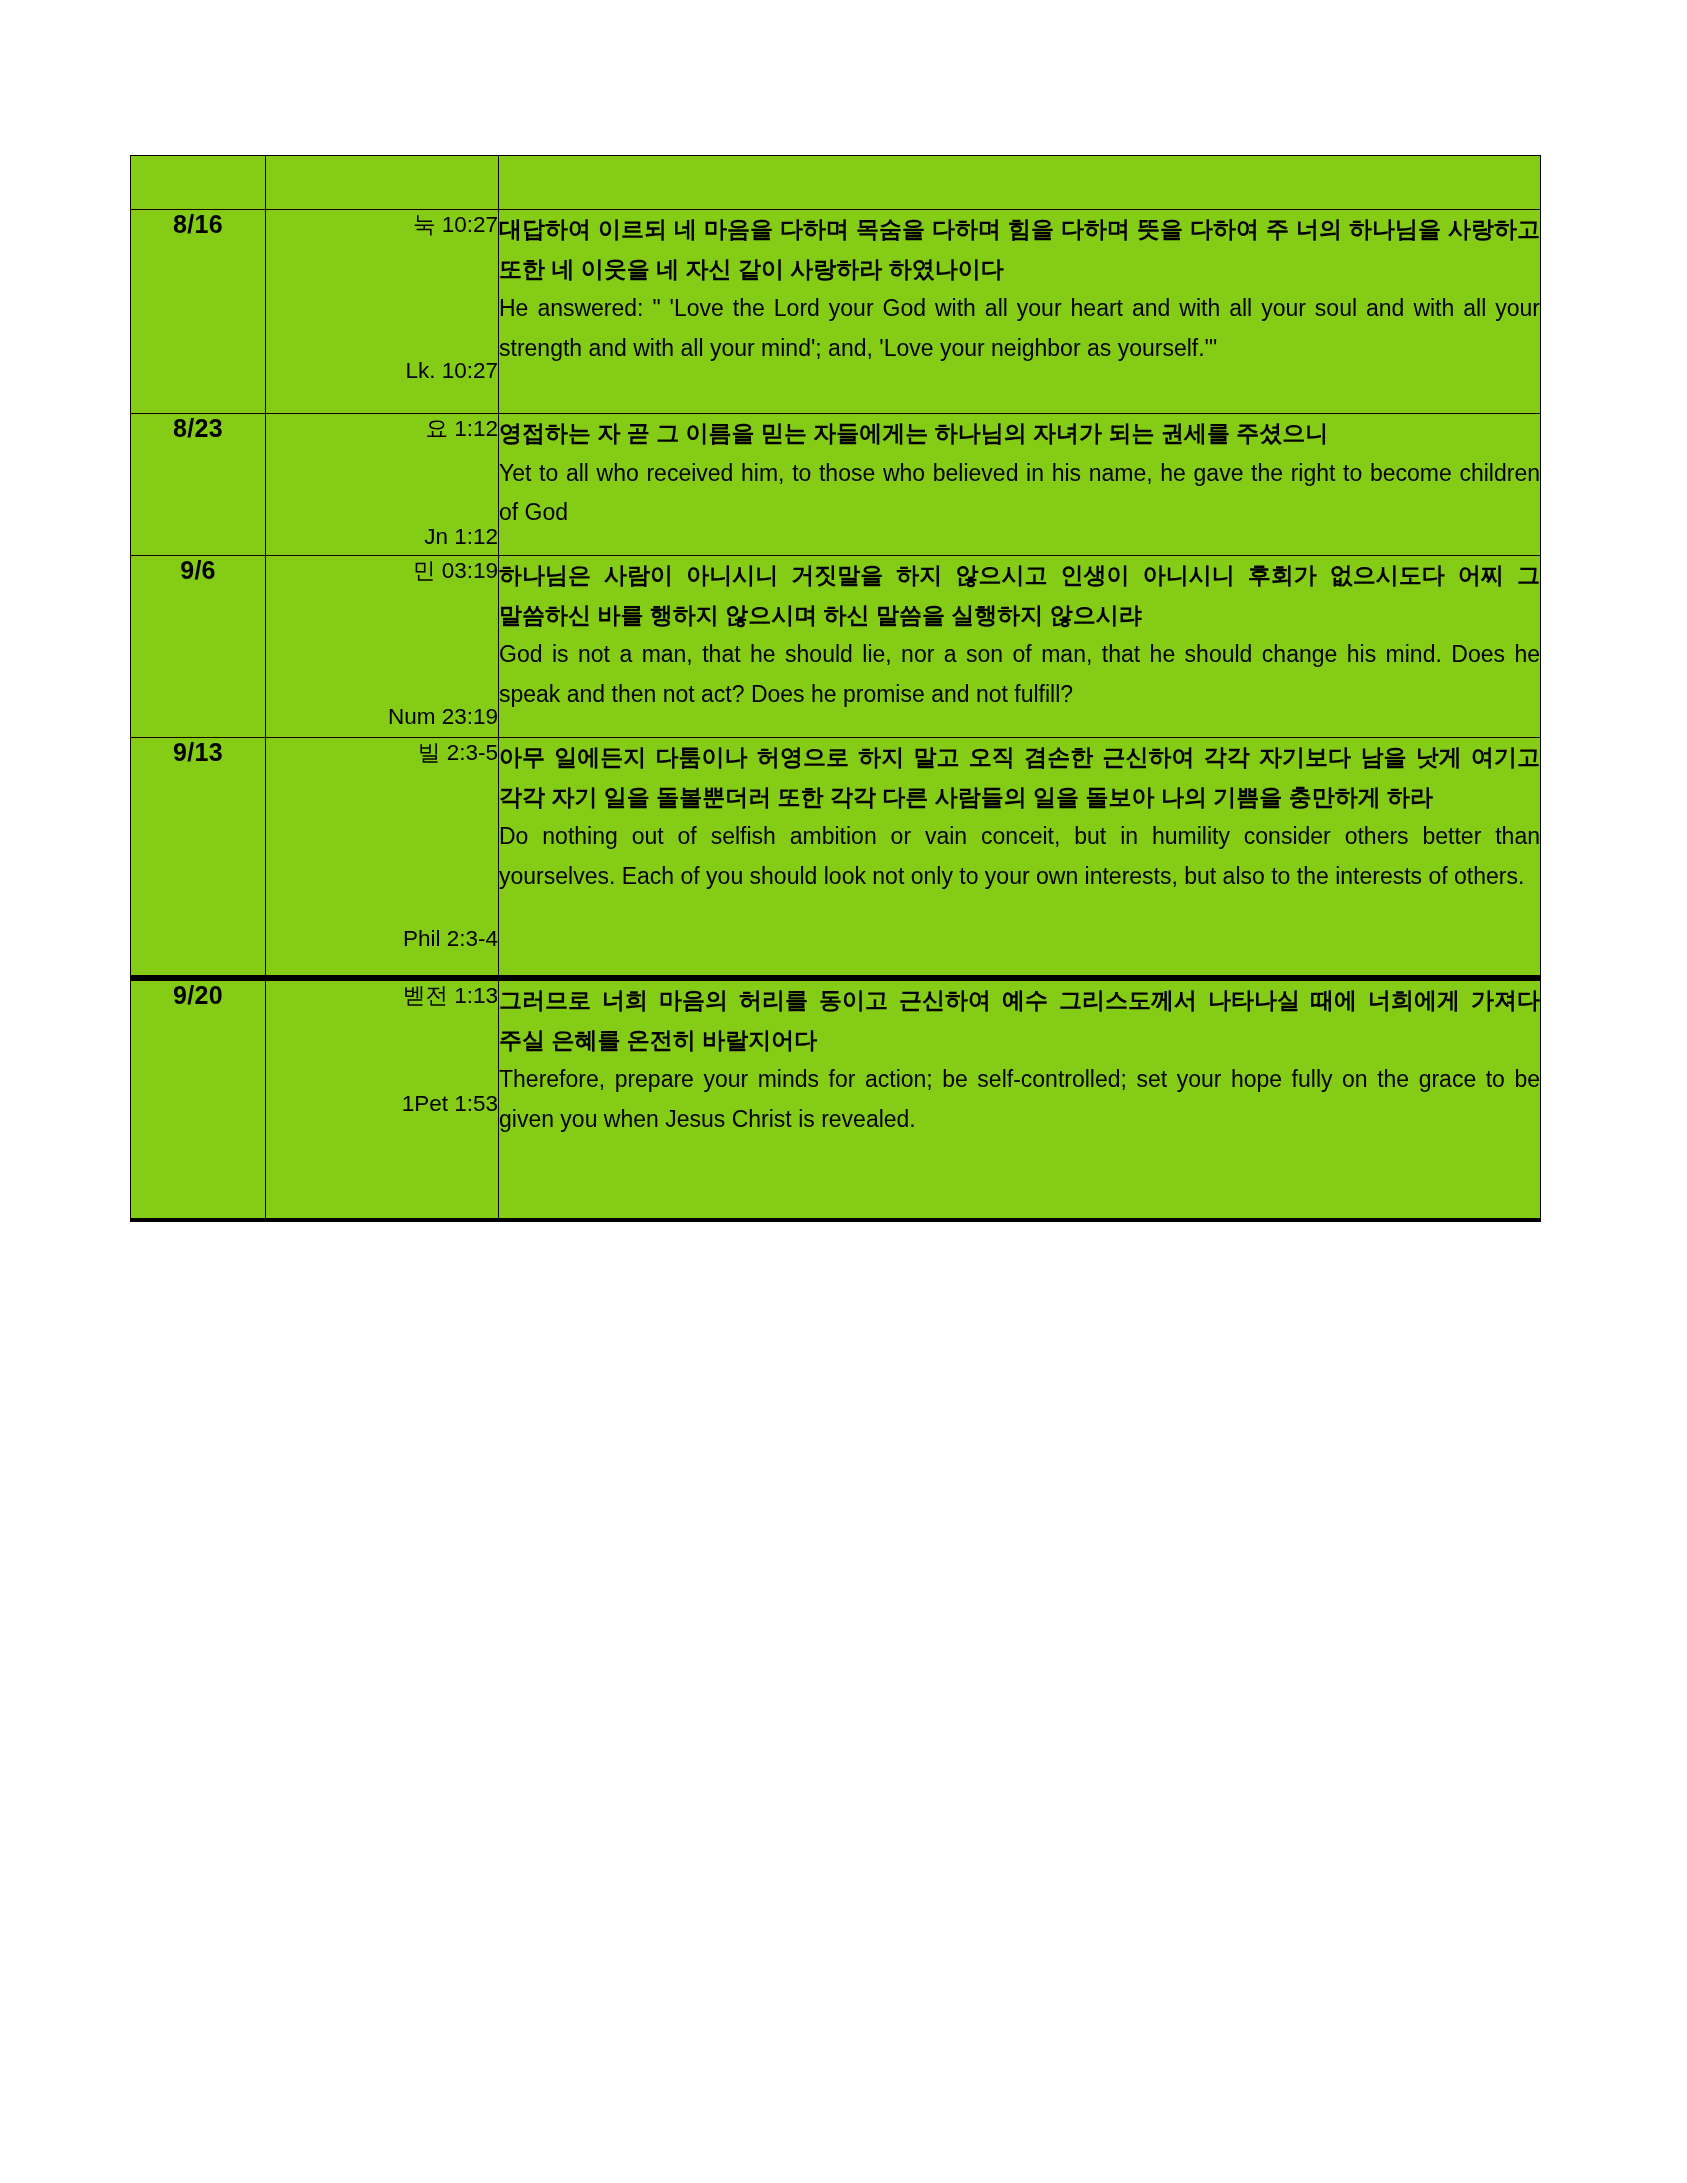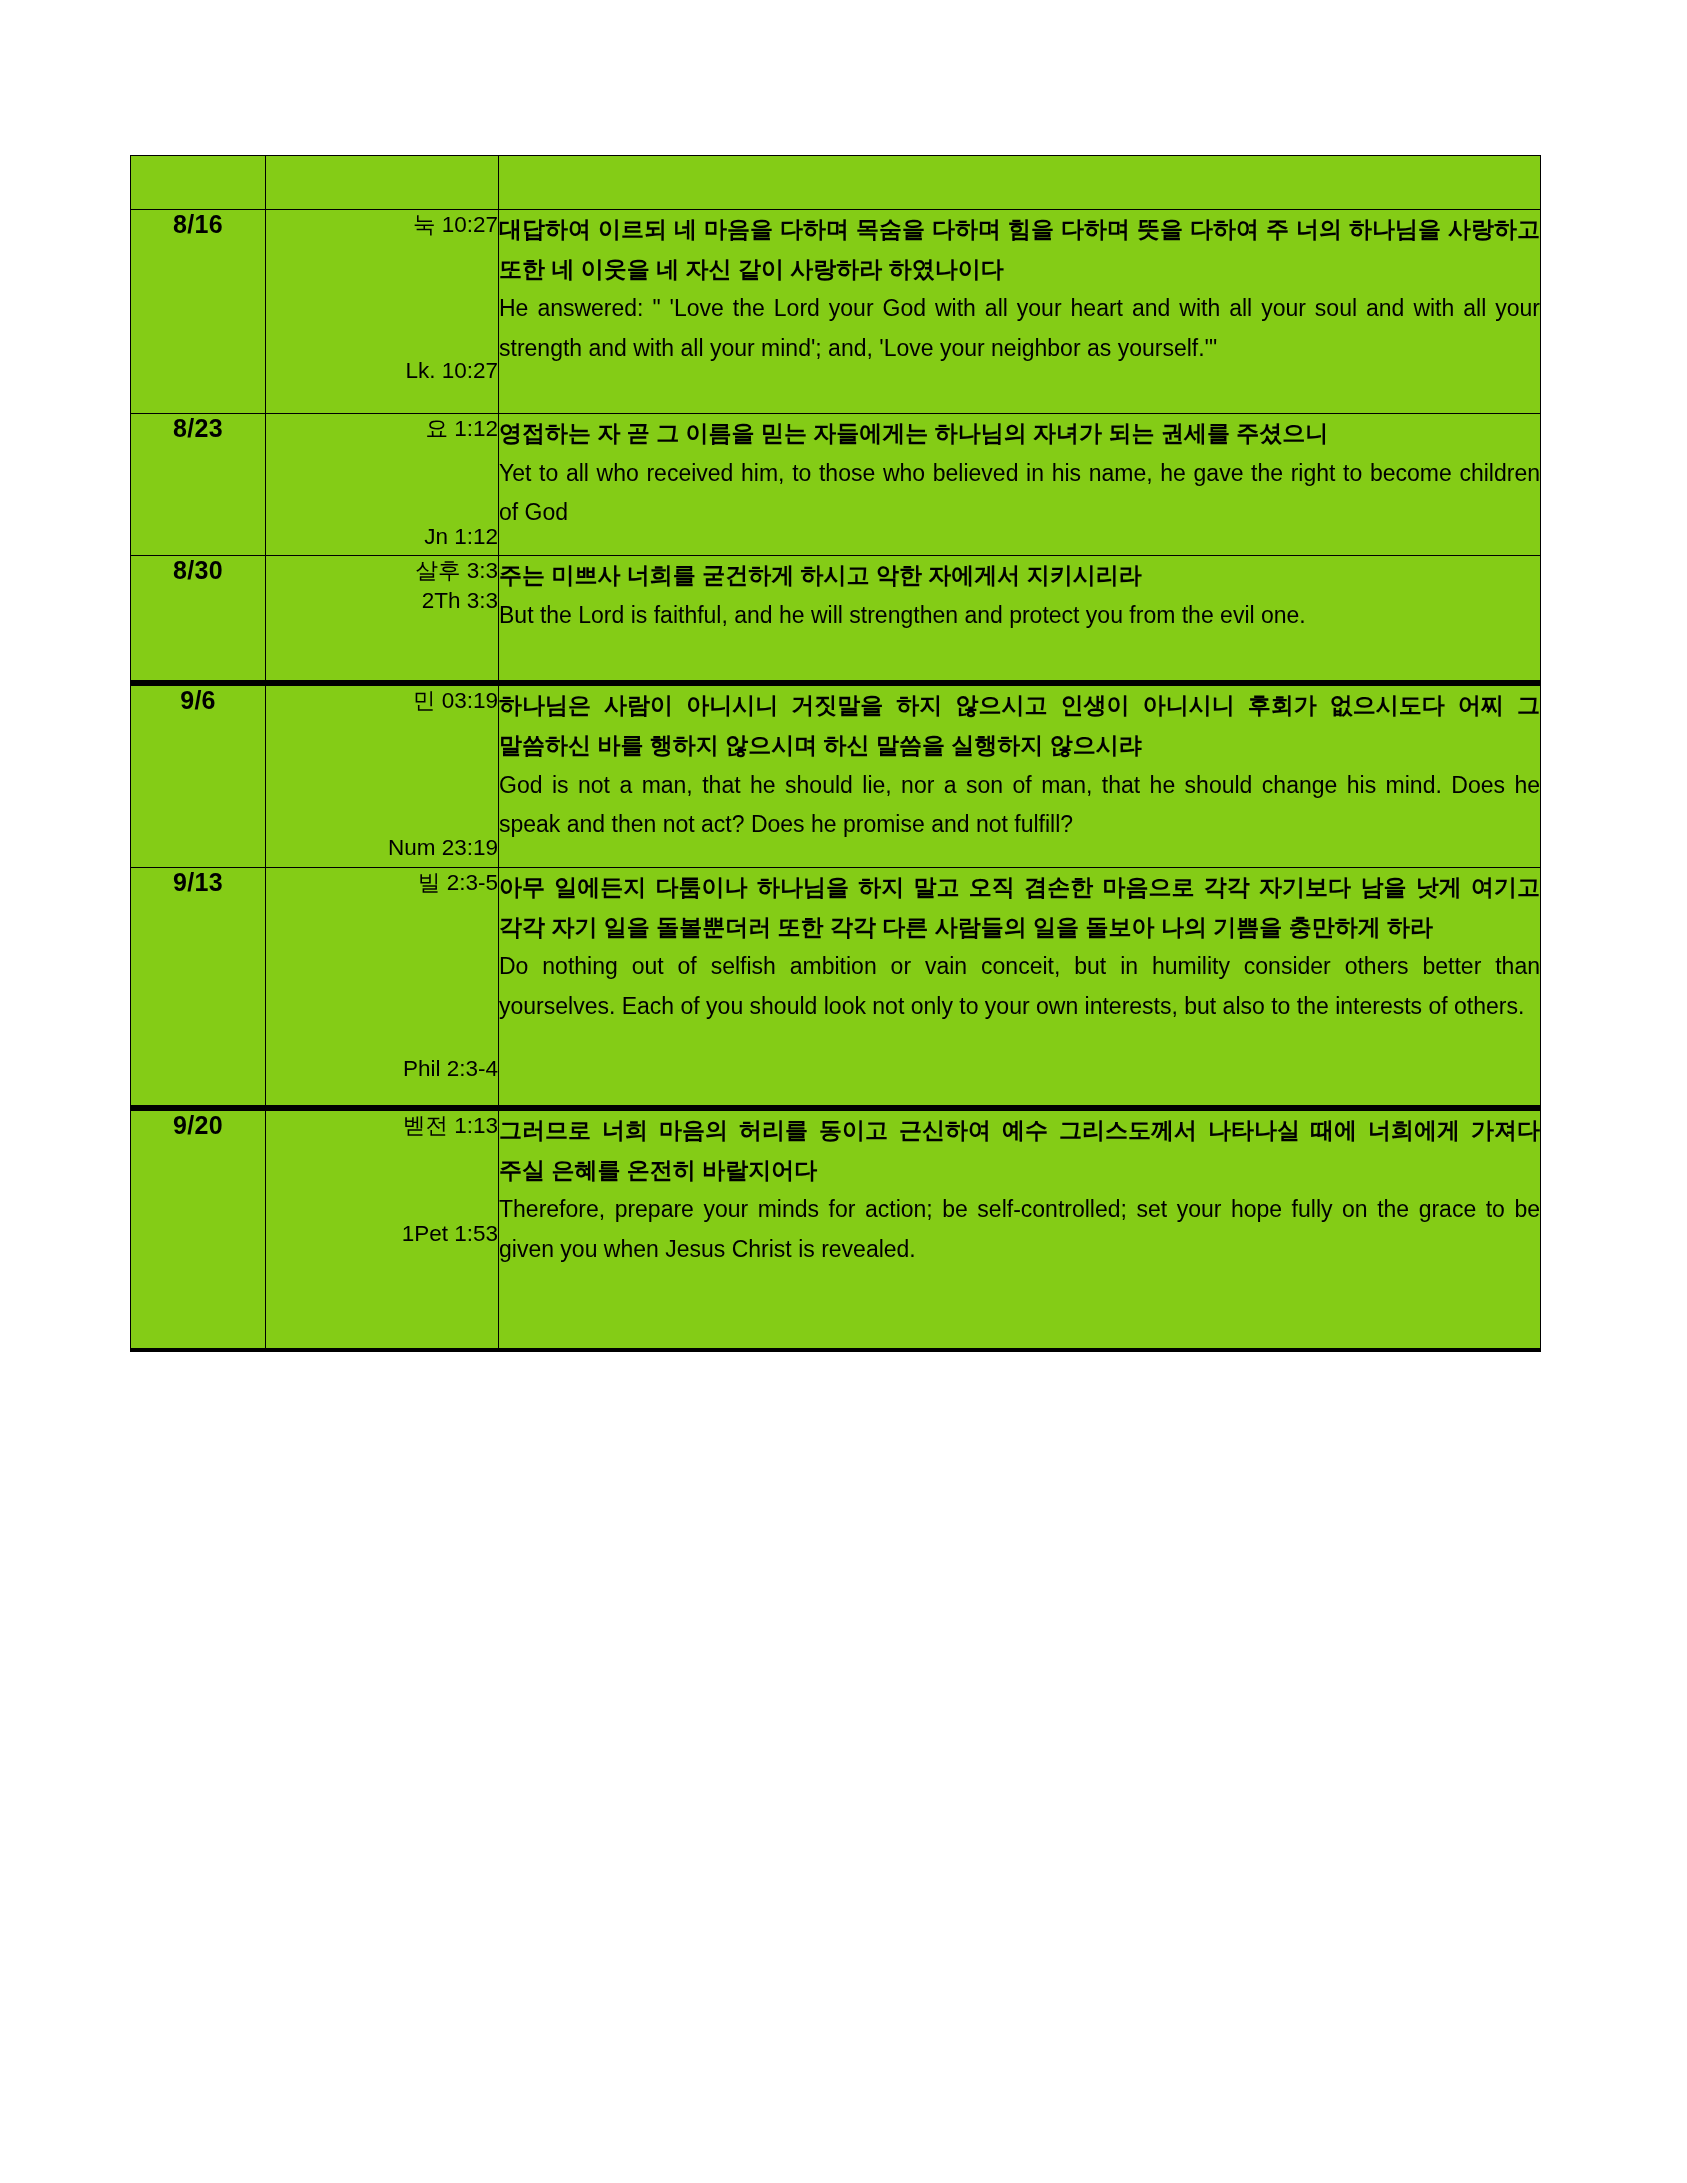--- a/index.html
+++ b/index.html
@@ -126,32 +126,20 @@
           <span class="ref-gap-md"></span>
           <span class="ref-en">Jn 1:12</span>
         </td>
         <td class="text-cell">
           <span class="ko-line">영접하는 자 곧 그 이름을 믿는 자들에게는 하나님의 자녀가 되는 권세를 주셨으니</span>
           <span class="en-line">Yet to all who received him, to those who believed in his name, he gave the right to become children of God</span>
           <span class="tail-sm"></span>
         </td>
       </tr>
 
-      <tr class="thick-below">
-        <td class="date-cell">8/30</td>
-        <td class="ref-cell">
-          <span class="ref-ko">살후 3:3</span>
-          <span class="ref-en">2Th 3:3</span>
-        </td>
-        <td class="text-cell">
-          <span class="ko-line">주는 미쁘사 너희를 굳건하게 하시고 악한 자에게서 지키시리라</span>
-          <span class="en-line">But the Lord is faithful, and he will strengthen and protect you from the evil one.</span>
-          <span class="tail-md"></span>
-        </td>
-      </tr>
 
       <tr>
         <td class="date-cell">9/6</td>
         <td class="ref-cell">
           <span class="ref-ko">민 03:19</span>
           <span class="ref-gap-lg"></span>
           <span class="ref-en">Num 23:19</span>
         </td>
         <td class="text-cell">
           <span class="ko-line">하나님은 사람이 아니시니 거짓말을 하지 않으시고 인생이 아니시니 후회가 없으시도다 어찌 그 말씀하신 바를 행하지 않으시며 하신 말씀을 실행하지 않으시랴</span>
@@ -161,21 +149,21 @@
       </tr>
 
       <tr class="thick-below">
         <td class="date-cell">9/13</td>
         <td class="ref-cell">
           <span class="ref-ko">빌 2:3-5</span>
           <span class="ref-gap-xl"></span>
           <span class="ref-en">Phil 2:3-4</span>
         </td>
         <td class="text-cell">
-          <span class="ko-line">아무 일에든지 다툼이나 하나님을 하지 말고 오직 겸손한 마음으로 각각 자기보다 남을 낫게 여기고 각각 자기 일을 돌볼뿐더러 또한 각각 다른 사람들의 일을 돌보아 나의 기쁨을 충만하게 하라</span>
+          <span class="ko-line">아무 일에든지 다툼이나 허영으로 하지 말고 오직 겸손한 근신하여 각각 자기보다 남을 낫게 여기고 각각 자기 일을 돌볼뿐더러 또한 각각 다른 사람들의 일을 돌보아 나의 기쁨을 충만하게 하라</span>
           <span class="en-line">Do nothing out of selfish ambition or vain conceit, but in humility consider others better than yourselves. Each of you should look not only to your own interests, but also to the interests of others.</span>
           <span class="tail-lg"></span>
         </td>
       </tr>
 
       <tr class="last-row">
         <td class="date-cell">9/20</td>
         <td class="ref-cell">
           <span class="ref-ko">벧전 1:13</span>
           <span class="ref-gap-md"></span>

